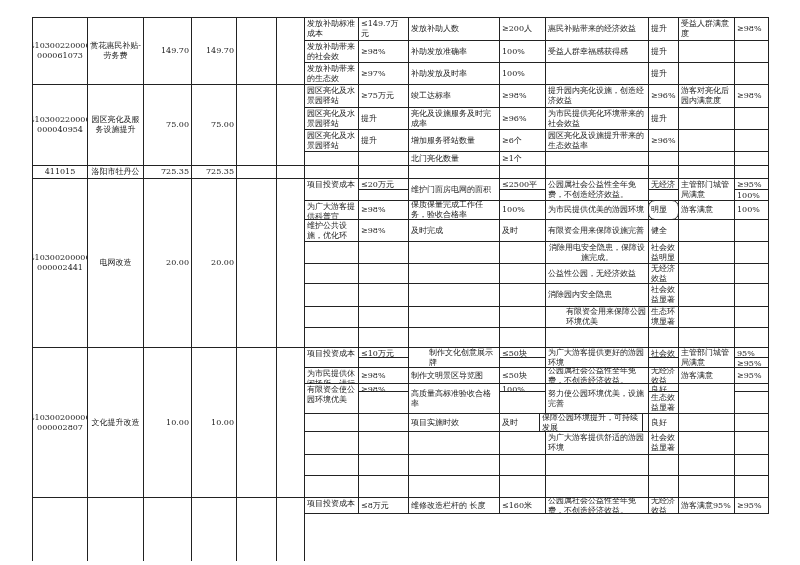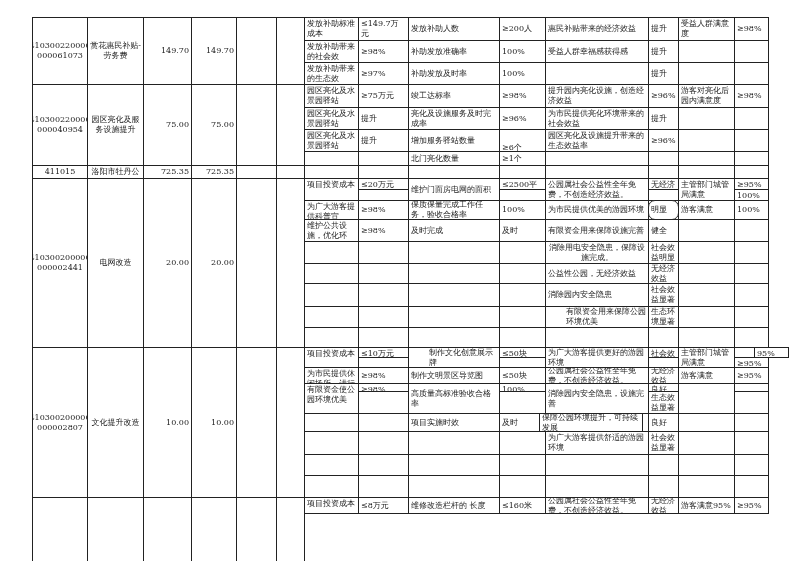--- a/index.html
+++ b/index.html
@@ -66,21 +66,21 @@
     <div class="c lf" style="left: 358px; top: 107px; width: 51px; height: 23px;">提升</div>
     <div class="c lf" style="left: 408px; top: 107px; width: 92px; height: 23px;">亮化及设施服务及时完成率</div>
     <div class="c lf" style="left: 499px; top: 107px; width: 47px; height: 23px;">≥96%</div>
     <div class="c lf" style="left: 545px; top: 107px; width: 104px; height: 23px;">为市民提供亮化环境带来的社会效益</div>
     <div class="c lf" style="left: 648px; top: 107px; width: 31px; height: 23px;">提升</div>
     <div class="c lf" style="left: 678px; top: 107px; width: 57px; height: 23px;"></div>
     <div class="c lf" style="left: 734px; top: 107px; width: 35px; height: 23px;"></div>
     <div class="c tp" style="left: 304px; top: 129px; width: 55px; height: 23px;">园区亮化及水景园驿站</div>
     <div class="c lf" style="left: 358px; top: 129px; width: 51px; height: 23px;">提升</div>
     <div class="c lf" style="left: 408px; top: 129px; width: 92px; height: 23px;">增加服务驿站数量</div>
-    <div class="c lf" style="left: 499px; top: 129px; width: 47px; height: 37px;">≥6个</div>
+    <div class="c lf" style="left: 499px; top: 129px; width: 47px; height: 23px;">≥6个</div>
     <div class="c lf" style="left: 545px; top: 129px; width: 104px; height: 23px;">园区亮化及设施提升带来的生态效益率</div>
     <div class="c lf" style="left: 648px; top: 129px; width: 31px; height: 23px;">≥96%</div>
     <div class="c lf" style="left: 678px; top: 129px; width: 57px; height: 23px;"></div>
     <div class="c lf" style="left: 734px; top: 129px; width: 35px; height: 23px;"></div>
     <div class="c tp" style="left: 304px; top: 151px; width: 55px; height: 15px;"></div>
     <div class="c lf" style="left: 358px; top: 151px; width: 51px; height: 15px;"></div>
     <div class="c lf" style="left: 408px; top: 151px; width: 92px; height: 15px;">北门亮化数量</div>
     <div class="c lf" style="left: 499px; top: 151px; width: 47px; height: 15px;">≥1个</div>
     <div class="c lf" style="left: 545px; top: 151px; width: 104px; height: 15px;"></div>
     <div class="c lf" style="left: 648px; top: 151px; width: 31px; height: 15px;"></div>
@@ -189,37 +189,37 @@
     <div class="c tp" style="left: 304px; top: 347px; width: 55px; height: 21px;">项目投资成本</div>
     <div class="c tp" style="left: 358px; top: 347px; width: 51px; height: 11px;">≤10万元</div>
     <div class="c " style="left: 358px; top: 357px; width: 51px; height: 11px;"></div>
     <div class="c lf" style="left: 408px; top: 347px; width: 92px; height: 21px; padding-left: 20px;">制作文化创意展示牌</div>
     <div class="c tp" style="left: 499px; top: 347px; width: 47px; height: 11px;">≤50块</div>
     <div class="c " style="left: 499px; top: 357px; width: 47px; height: 11px;"></div>
     <div class="c lf" style="left: 545px; top: 347px; width: 104px; height: 21px;">为广大游客提供更好的游园环境</div>
     <div class="c tp" style="left: 648px; top: 347px; width: 31px; height: 11px;">社会效益显著</div>
     <div class="c " style="left: 648px; top: 357px; width: 31px; height: 11px;"></div>
     <div class="c lf" style="left: 678px; top: 347px; width: 57px; height: 21px;">主管部门城管局满意</div>
-    <div class="c tp" style="left: 734px; top: 347px; width: 35px; height: 11px; margin-left: 20px;">95%</div>
+    <div class="c tp" style="left: 734px; top: 347px; width: 35px; height: 11px;">95%</div>
     <div class="c tp" style="left: 734px; top: 357px; width: 35px; height: 11px;">≥95%</div>
     <div class="c tp" style="left: 304px; top: 367px; width: 55px; height: 17px;">为市民提供休闲场所，进行科普宣</div>
     <div class="c lf" style="left: 358px; top: 367px; width: 51px; height: 17px;">≥98%</div>
     <div class="c lf" style="left: 408px; top: 367px; width: 92px; height: 17px;">制作文明景区导览图</div>
     <div class="c lf" style="left: 499px; top: 367px; width: 47px; height: 17px;">≤50块</div>
     <div class="c lf" style="left: 545px; top: 367px; width: 104px; height: 17px;">公园属社会公益性全年免费，不创造经济效益。</div>
     <div class="c lf" style="left: 648px; top: 367px; width: 31px; height: 17px;">无经济效益</div>
     <div class="c lf" style="left: 678px; top: 367px; width: 57px; height: 17px;">游客满意</div>
     <div class="c lf" style="left: 734px; top: 367px; width: 35px; height: 17px;">≥95%</div>
     <div class="c tp" style="left: 304px; top: 383px; width: 55px; height: 31px;">有限资金使公园环境优美</div>
     <div class="c tp" style="left: 358px; top: 383px; width: 51px; height: 9px;">≥98%</div>
     <div class="c " style="left: 358px; top: 391px; width: 51px; height: 23px;"></div>
     <div class="c lf" style="left: 408px; top: 383px; width: 92px; height: 31px;">高质量高标准验收合格率</div>
     <div class="c tp" style="left: 499px; top: 383px; width: 47px; height: 9px;">100%</div>
     <div class="c " style="left: 499px; top: 391px; width: 47px; height: 23px;"></div>
-    <div class="c lf" style="left: 545px; top: 383px; width: 104px; height: 31px;">消除园内安全隐患，设施完善</div>
+    <div class="c lf" style="left: 545px; top: 383px; width: 104px; height: 31px;">努力使公园环境优美，设施完善</div>
     <div class="c tp" style="left: 648px; top: 383px; width: 31px; height: 9px;">良好</div>
     <div class="c tp" style="left: 648px; top: 391px; width: 31px; height: 23px;">生态效益显著</div>
     <div class="c lf" style="left: 678px; top: 383px; width: 57px; height: 31px;"></div>
     <div class="c " style="left: 734px; top: 383px; width: 35px; height: 9px;"></div>
     <div class="c " style="left: 734px; top: 391px; width: 35px; height: 23px;"></div>
     <div class="c tp" style="left: 304px; top: 413px; width: 55px; height: 19px;"></div>
     <div class="c lf" style="left: 358px; top: 413px; width: 51px; height: 19px;"></div>
     <div class="c lf" style="left: 408px; top: 413px; width: 92px; height: 19px;">项目实施时效</div>
     <div class="c lf" style="left: 499px; top: 413px; width: 47px; height: 19px;">及时</div>
     <div class="c lf" style="left: 539px; top: 413px; width: 104px; height: 19px;">保障公园环境提升，可持续发展</div>

